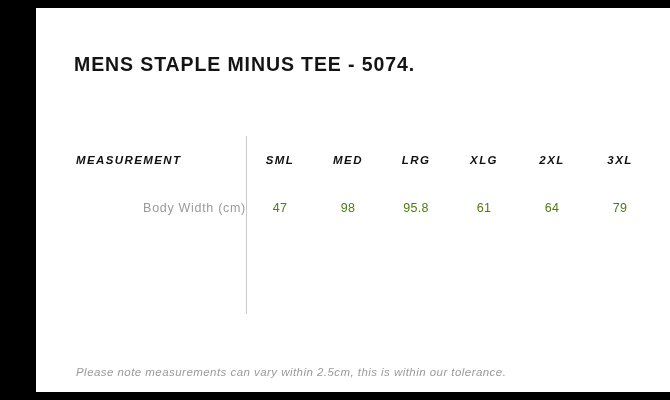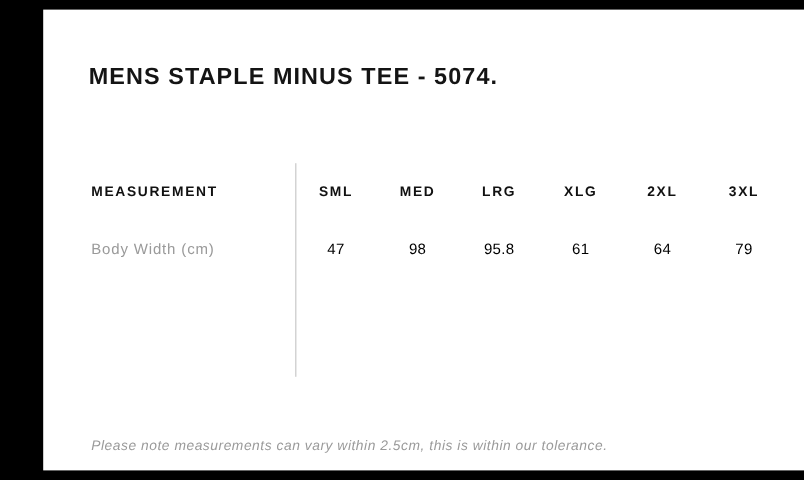--- a/index.html
+++ b/index.html
@@ -57,36 +57,37 @@
     width: 68px;
   }
   thead th {
     height: 48px;
     vertical-align: middle;
     font-size: 11.5px;
     font-weight: bold;
     letter-spacing: 1.4px;
     color: #111111;
     text-align: center;
+    font-style: italic;
   }
   thead th.head-measure {
     text-align: left;
     padding-left: 2px;
     letter-spacing: 1.4px;
   }
   tbody td {
     height: 47px;
     vertical-align: middle;
     font-size: 12.5px;
     text-align: center;
-    color: #000000;
+    color: #4d7c0f;
     letter-spacing: 0.3px;
   }
   tbody td.row-label {
-    text-align: left;
+    text-align: right;
     padding-left: 2px;
     color: #9a9a9a;
     font-size: 12.5px;
     letter-spacing: 0.7px;
   }
   
   .divider {
     position: absolute;
     left: 210px;
     top: 128px;

